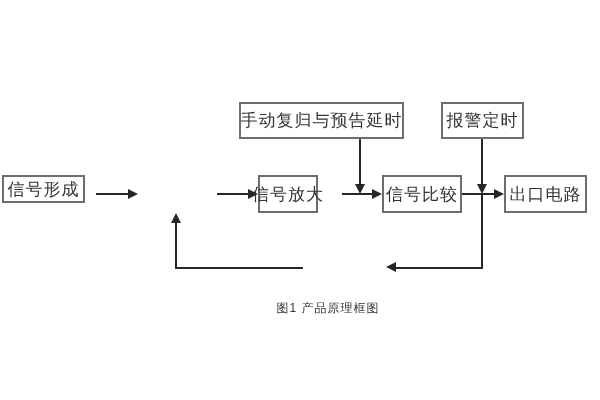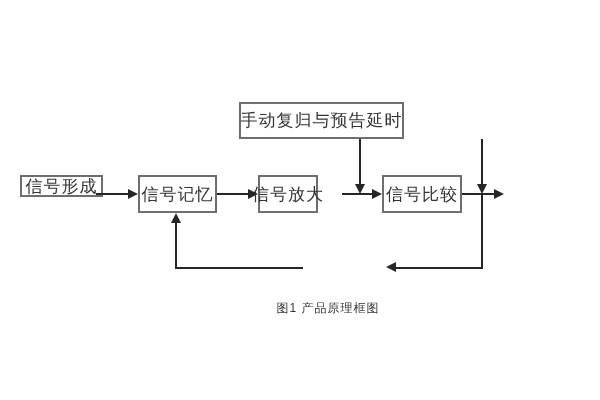--- a/index.html
+++ b/index.html
@@ -38,26 +38,27 @@
     font-size:12px;
     color:#333333;
     letter-spacing:1px;
   }
 </style>
 </head>
 <body>
 
 <div class="canvas">
 
-  <div class="box" style="left:20px;top:175px;width:83px;height:22px">信号形成</div>
-  <div class="box" style="left:138px;top:175px;width:79px;height:38px">信号记忆</div>
+  <div class="box" style="left:2px;top:175px;width:83px;height:28px">信号形成</div>
   <div class="box" style="left:258px;top:175px;width:60px;height:38px">信号放大</div>
   <div class="box" style="left:382px;top:175px;width:80px;height:38px">信号比较</div>
+  <div class="box" style="left:504px;top:175px;width:83px;height:38px">出口电路</div>
 
   <div class="box" style="left:239px;top:102px;width:165px;height:37px">手动复归与预告延时</div>
+  <div class="box" style="left:441px;top:102px;width:83px;height:37px">报警定时</div>
 
 
   <div class="hline" style="left:96px;top:193px;width:33px"></div>
   <div class="arr arr-right" style="left:128px;top:189px"></div>
 
   <div class="hline" style="left:217px;top:193px;width:31px"></div>
   <div class="arr arr-right" style="left:248px;top:189px"></div>
 
   <div class="hline" style="left:342px;top:193px;width:30px"></div>
   <div class="arr arr-right" style="left:372px;top:189px"></div>

